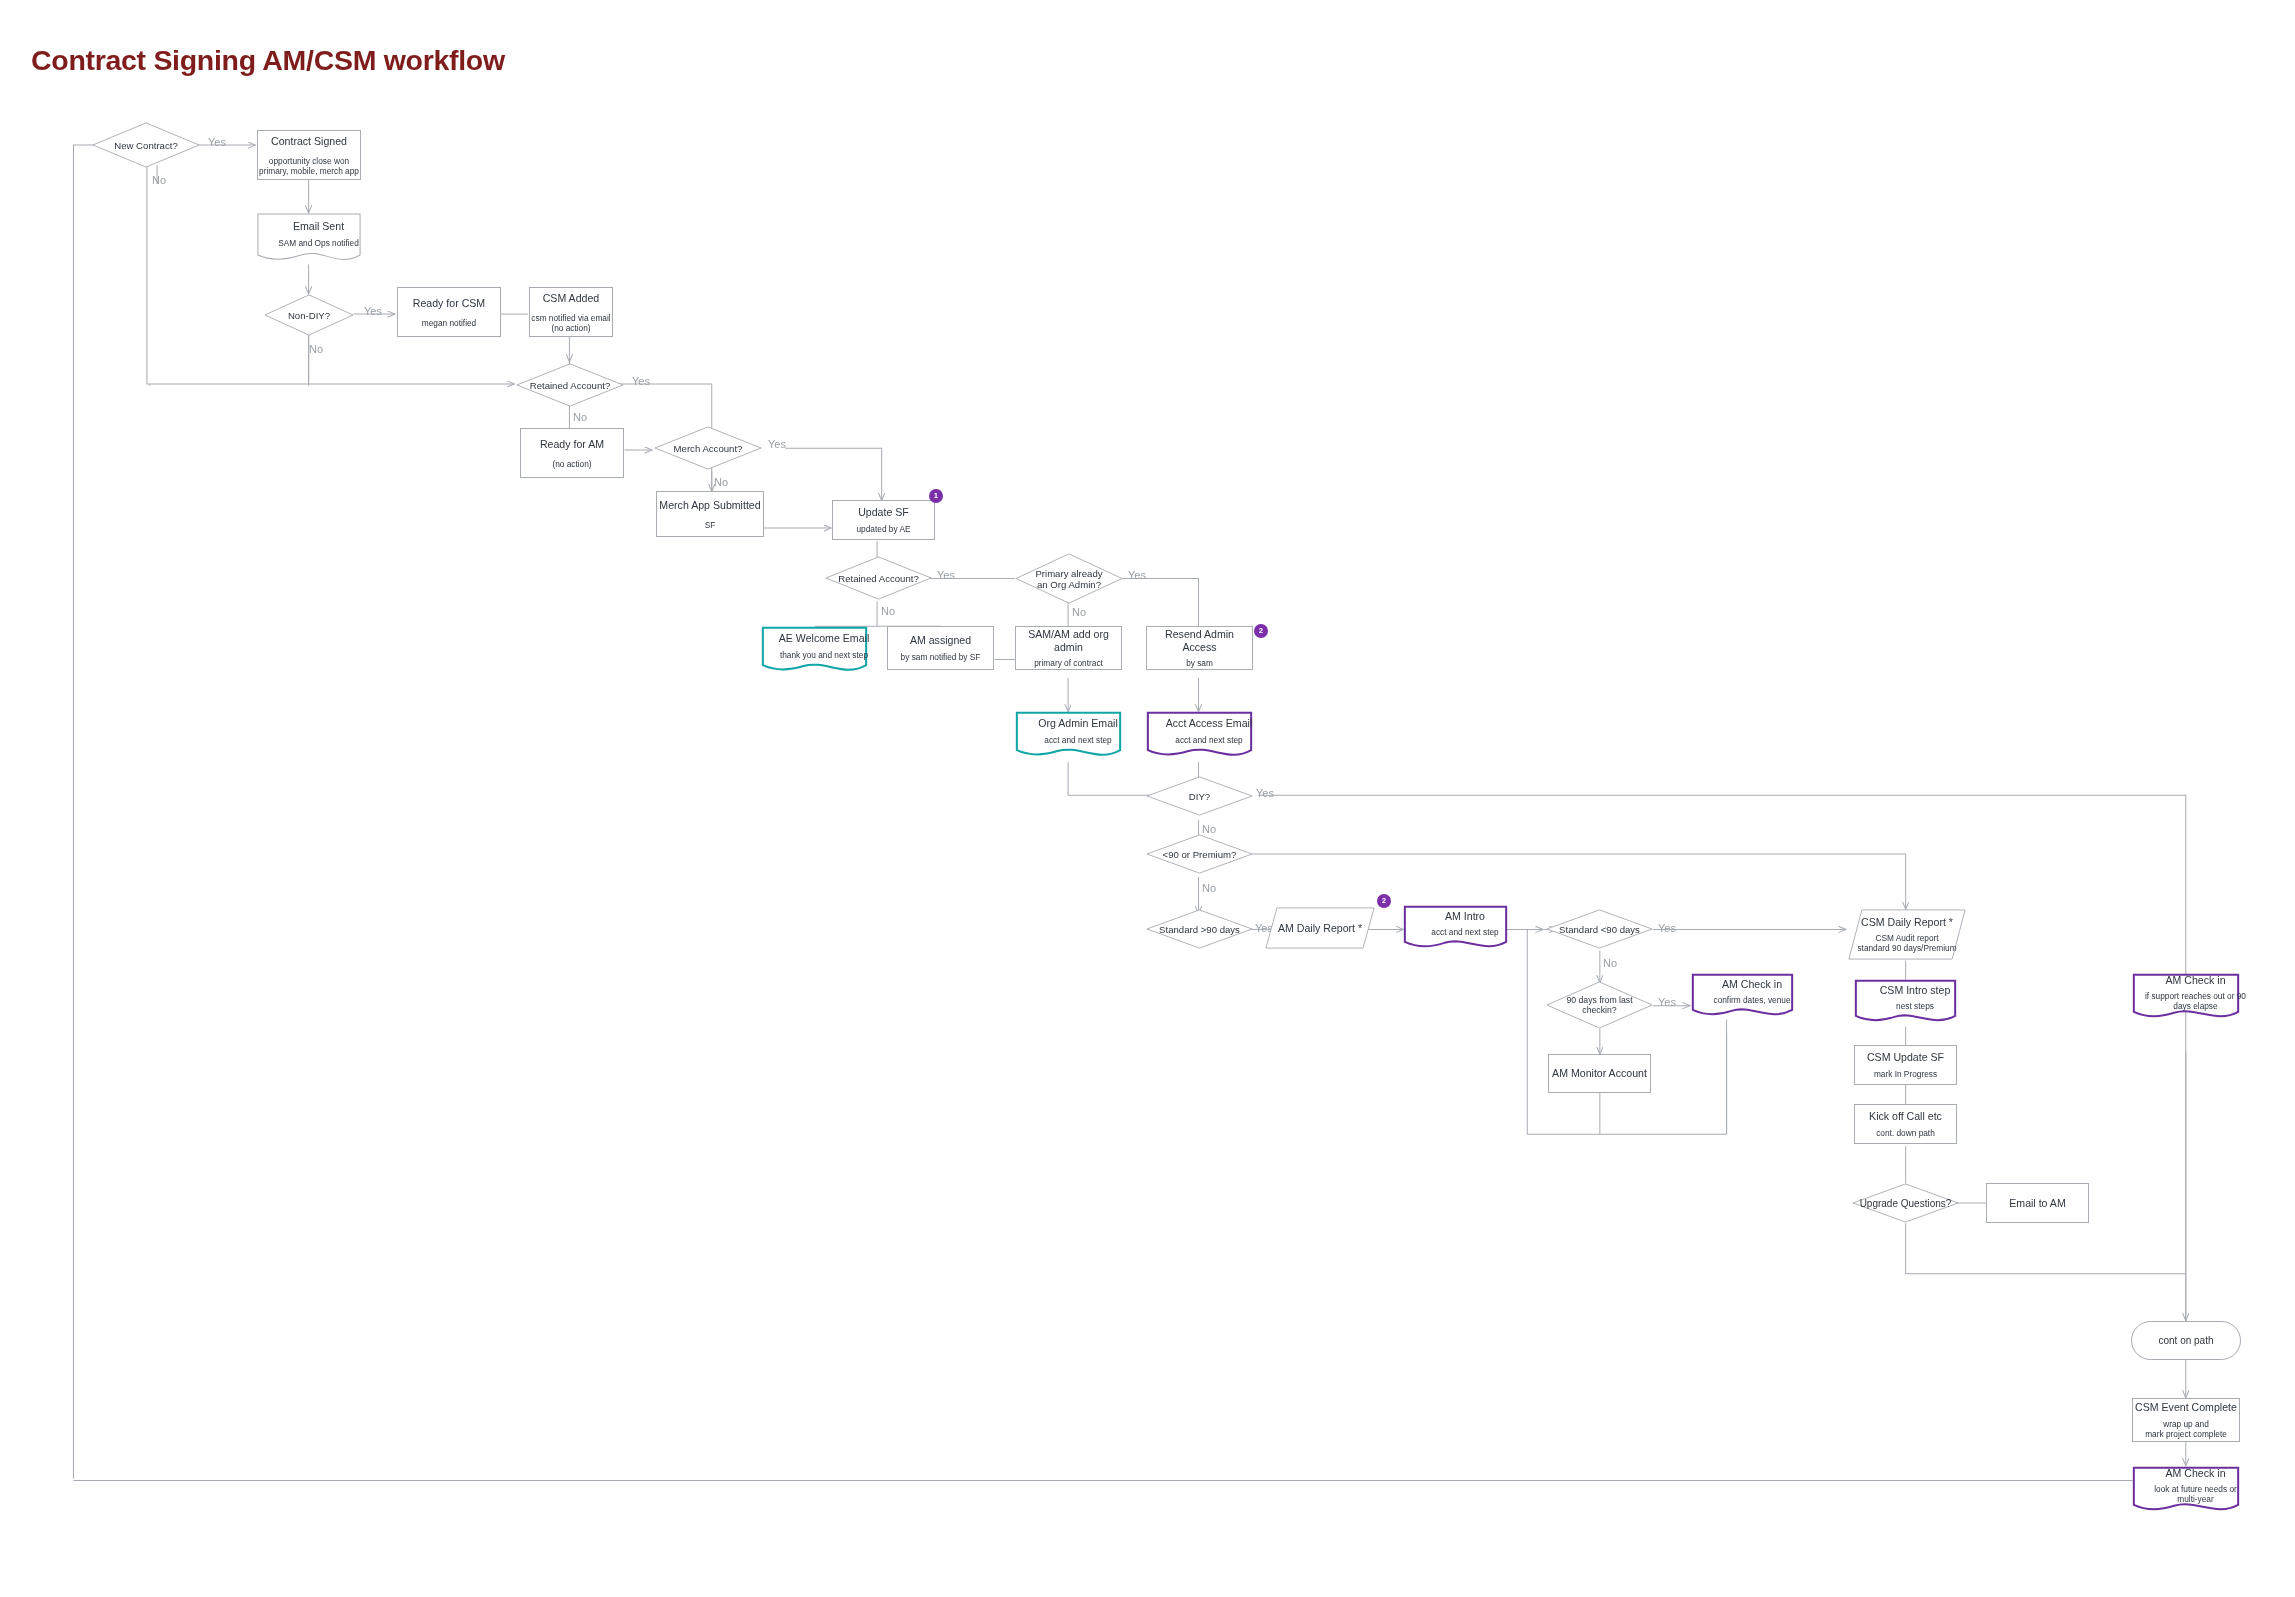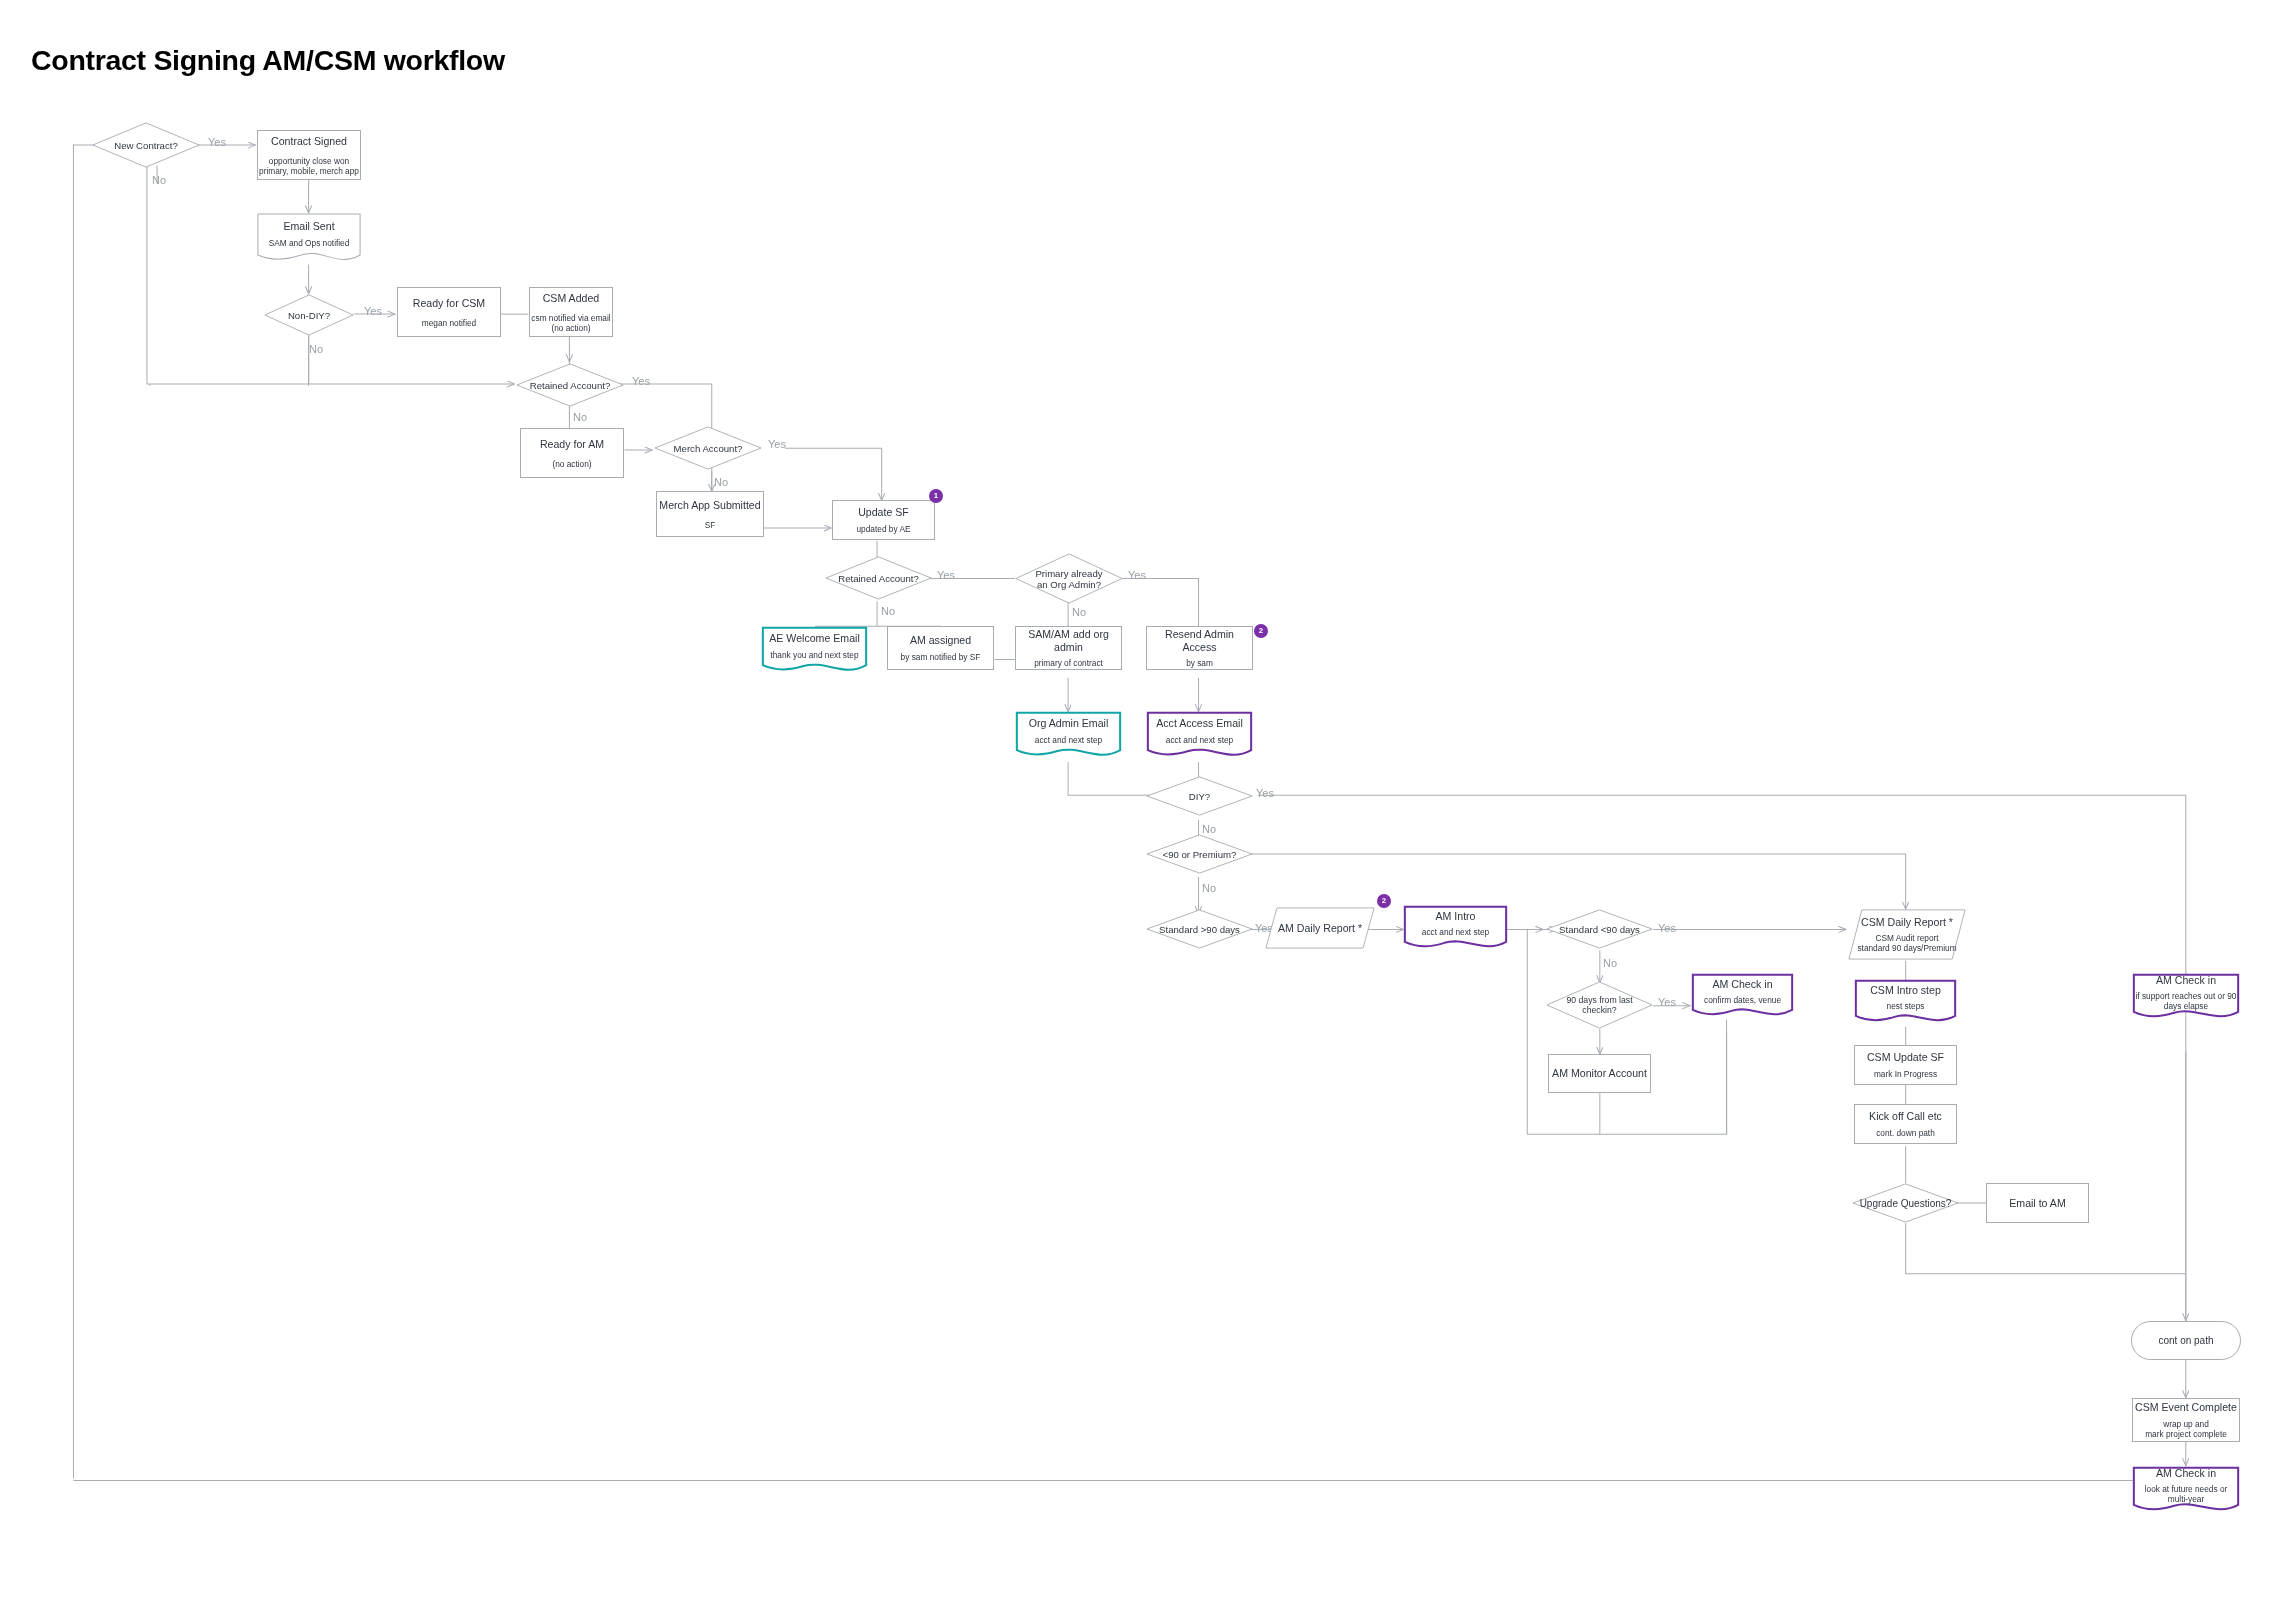--- a/index.html
+++ b/index.html
@@ -1,31 +1,31 @@
 <!DOCTYPE html>
 <html style="font-size:14.7px"><head>
 <meta charset="utf-8">
 <style>
   html,body{margin:0;padding:0;background:#ffffff;}
   body{width:2296px;height:1598px;font-family:"Liberation Sans",sans-serif;color:#2f3640;overflow:hidden;}
   #canvas{position:relative;width:2296px;height:1598px;}
-  #title{position:absolute;left:31px;top:44px;font-size:28.5px;font-weight:700;letter-spacing:-0.3px;color:#000000;}
+  #title{position:absolute;left:31px;top:44px;font-size:28.5px;font-weight:700;letter-spacing:-0.3px;color:#7f1d1d;}
   svg#wires{position:absolute;left:0;top:0;width:2296px;height:1598px;pointer-events:none;}
 
   .node{position:absolute;box-sizing:border-box;display:flex;flex-direction:column;align-items:center;justify-content:center;text-align:center;}
   .rect{border:0.9px solid #a8acb3;background:#fff;}
   .t1{font-size:10.6px;line-height:13px;color:#2f3640;}
   .t2{font-size:8.3px;line-height:10px;color:#2f3640;margin-top:8px;}
   .t2.tight{margin-top:4.6px;}
 
   .diamond{position:absolute;display:flex;align-items:center;justify-content:center;text-align:center;}
   .diamond .dshape{position:absolute;left:0;top:0;width:100%;height:100%;}
   .diamond .dlabel{position:relative;font-size:9.6px;line-height:11px;color:#2f3640;z-index:2;padding:0 3.7px;}
 
-  .doc{position:absolute;}
+  .doc{position:absolute;padding-left:19px;}
   .doc .dinner{position:absolute;left:0;top:0;right:0;bottom:0;display:flex;flex-direction:column;align-items:center;justify-content:center;text-align:center;padding-bottom:11px;z-index:2;}
   .doc svg{position:absolute;left:0;top:0;}
 
   .para{position:absolute;}
   .para .pinner{position:absolute;left:0;top:0;right:0;bottom:0;display:flex;flex-direction:column;align-items:center;justify-content:center;text-align:center;z-index:2;}
 
   .pill{position:absolute;border:0.9px solid #a8acb3;background:#fff;border-radius:917px;display:flex;align-items:center;justify-content:center;font-size:10px;color:#2f3640;}
 
   .elabel{position:absolute;font-size:11px;color:#9aa0a6;white-space:nowrap;}
 

